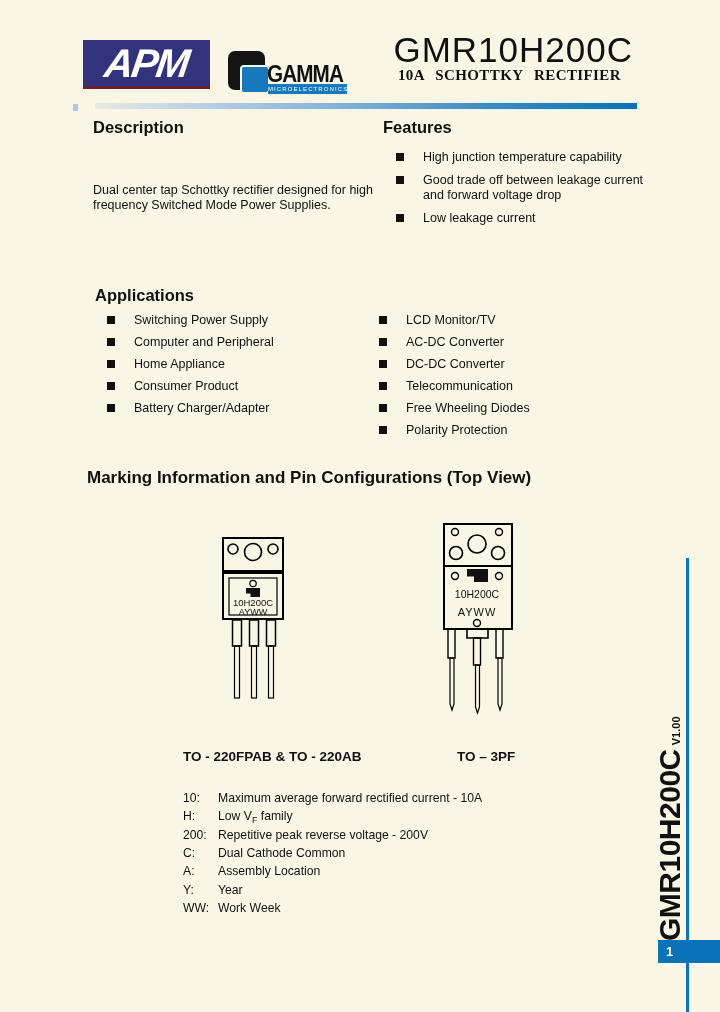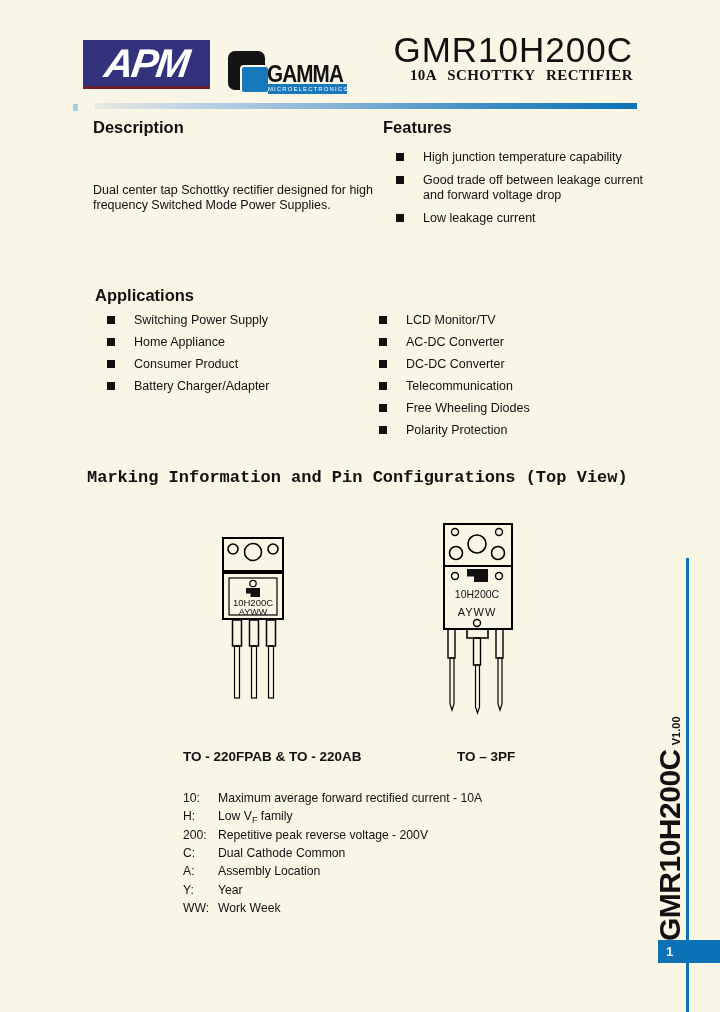--- a/index.html
+++ b/index.html
@@ -22,42 +22,42 @@
     line-height:40px;
   }
   .g-black{left:228px; top:51px; width:37px; height:39px; background:#141414; border-radius:7px;}
   .g-blue{left:242px; top:67px; width:26px; height:25px; background:#1878bc; border-radius:2px; box-shadow:0 0 0 2px #faf6e6;}
   .g-text{left:267px; top:61px; font-weight:bold; font-size:23px; letter-spacing:-1px; transform:scaleX(.9); transform-origin:left; color:#111;}
   .g-bar{
     left:268px; top:84px; width:79px; height:10px; background:#1878bc;
     color:#fff; font-size:6px; letter-spacing:1.1px; text-align:center; line-height:10px; overflow:hidden;
   }
   .title{right:87px; top:30px; font-size:35px; letter-spacing:1px; color:#111;}
-  .subtitle{right:87px; top:67px; font-family:"Liberation Serif", serif; font-weight:bold; font-size:15px; word-spacing:7px; letter-spacing:.4px;text-align:right;}
+  .subtitle{right:99px; top:67px; font-family:"Liberation Serif", serif; font-weight:bold; font-size:15px; word-spacing:7px; letter-spacing:.4px;text-align:right;}
   .grad-tick{left:73px; top:104px; width:5px; height:7px; background:#aacbe3;}
   .grad-bar{
     left:95px; top:103px; width:542px; height:6px;
     background:linear-gradient(to right,#e9e9df 0%,#bdd2e6 18%,#84b2d7 45%,#3c8cc4 72%,#0b72b8 100%);
   }
 
   
   .h1{font-weight:bold; font-size:16.5px;}
   .desc-head{left:93px; top:118px;}
   .desc-body{left:93px; top:143px; width:296px; font-size:12.5px; line-height:15px;margin-top:40px;}
   .feat-head{left:383px; top:118px;}
   .feat-list{left:385px; top:150px; width:260px;}
   .app-head{left:95px; top:286px;}
   .app-left{left:107px; top:313px; width:260px;}
   .app-right{left:379px; top:313px; width:260px;}
   .b-row{display:flex; margin-bottom:7px; line-height:15px; font-size:12.5px;}
   .feat-list .b-row{margin-bottom:8px;margin-left:11px;}
   .sq{flex:0 0 8px; width:8px; height:8px; background:#111; margin-top:3px; margin-right:19px;}
   .b-text{display:block;}
 
-  .mark-head{left:87px; top:468px; font-size:17px;font-family:Liberation Mono, monospace;}
+  .mark-head{left:87px; top:468px; font-size:17px;}
 
   
   .pkg1{left:222px; top:537px;}
   .pkg2{left:443px; top:523px;}
   .pkg-label{font-weight:bold; font-size:13.5px;}
   .pkg1-label{left:183px; top:749px;}
   .pkg2-label{left:457px; top:749px;}
   svg text{font-family:"Liberation Sans", sans-serif; fill:#111;}
 
   
@@ -118,20 +118,24 @@
 
   <div class="abs h1 app-head">Applications</div>
   <div class="abs app-left">
 
       <div class="b-row">
         <span class="sq"></span>
         <span class="b-text">Switching Power Supply</span>
       </div>
 
 
+      <div class="b-row">
+        <span class="sq"></span>
+        <span class="b-text">Computer and Peripheral</span>
+      </div>
 
       <div class="b-row">
         <span class="sq"></span>
         <span class="b-text">Home Appliance</span>
       </div>
 
       <div class="b-row">
         <span class="sq"></span>
         <span class="b-text">Consumer Product</span>
       </div>

